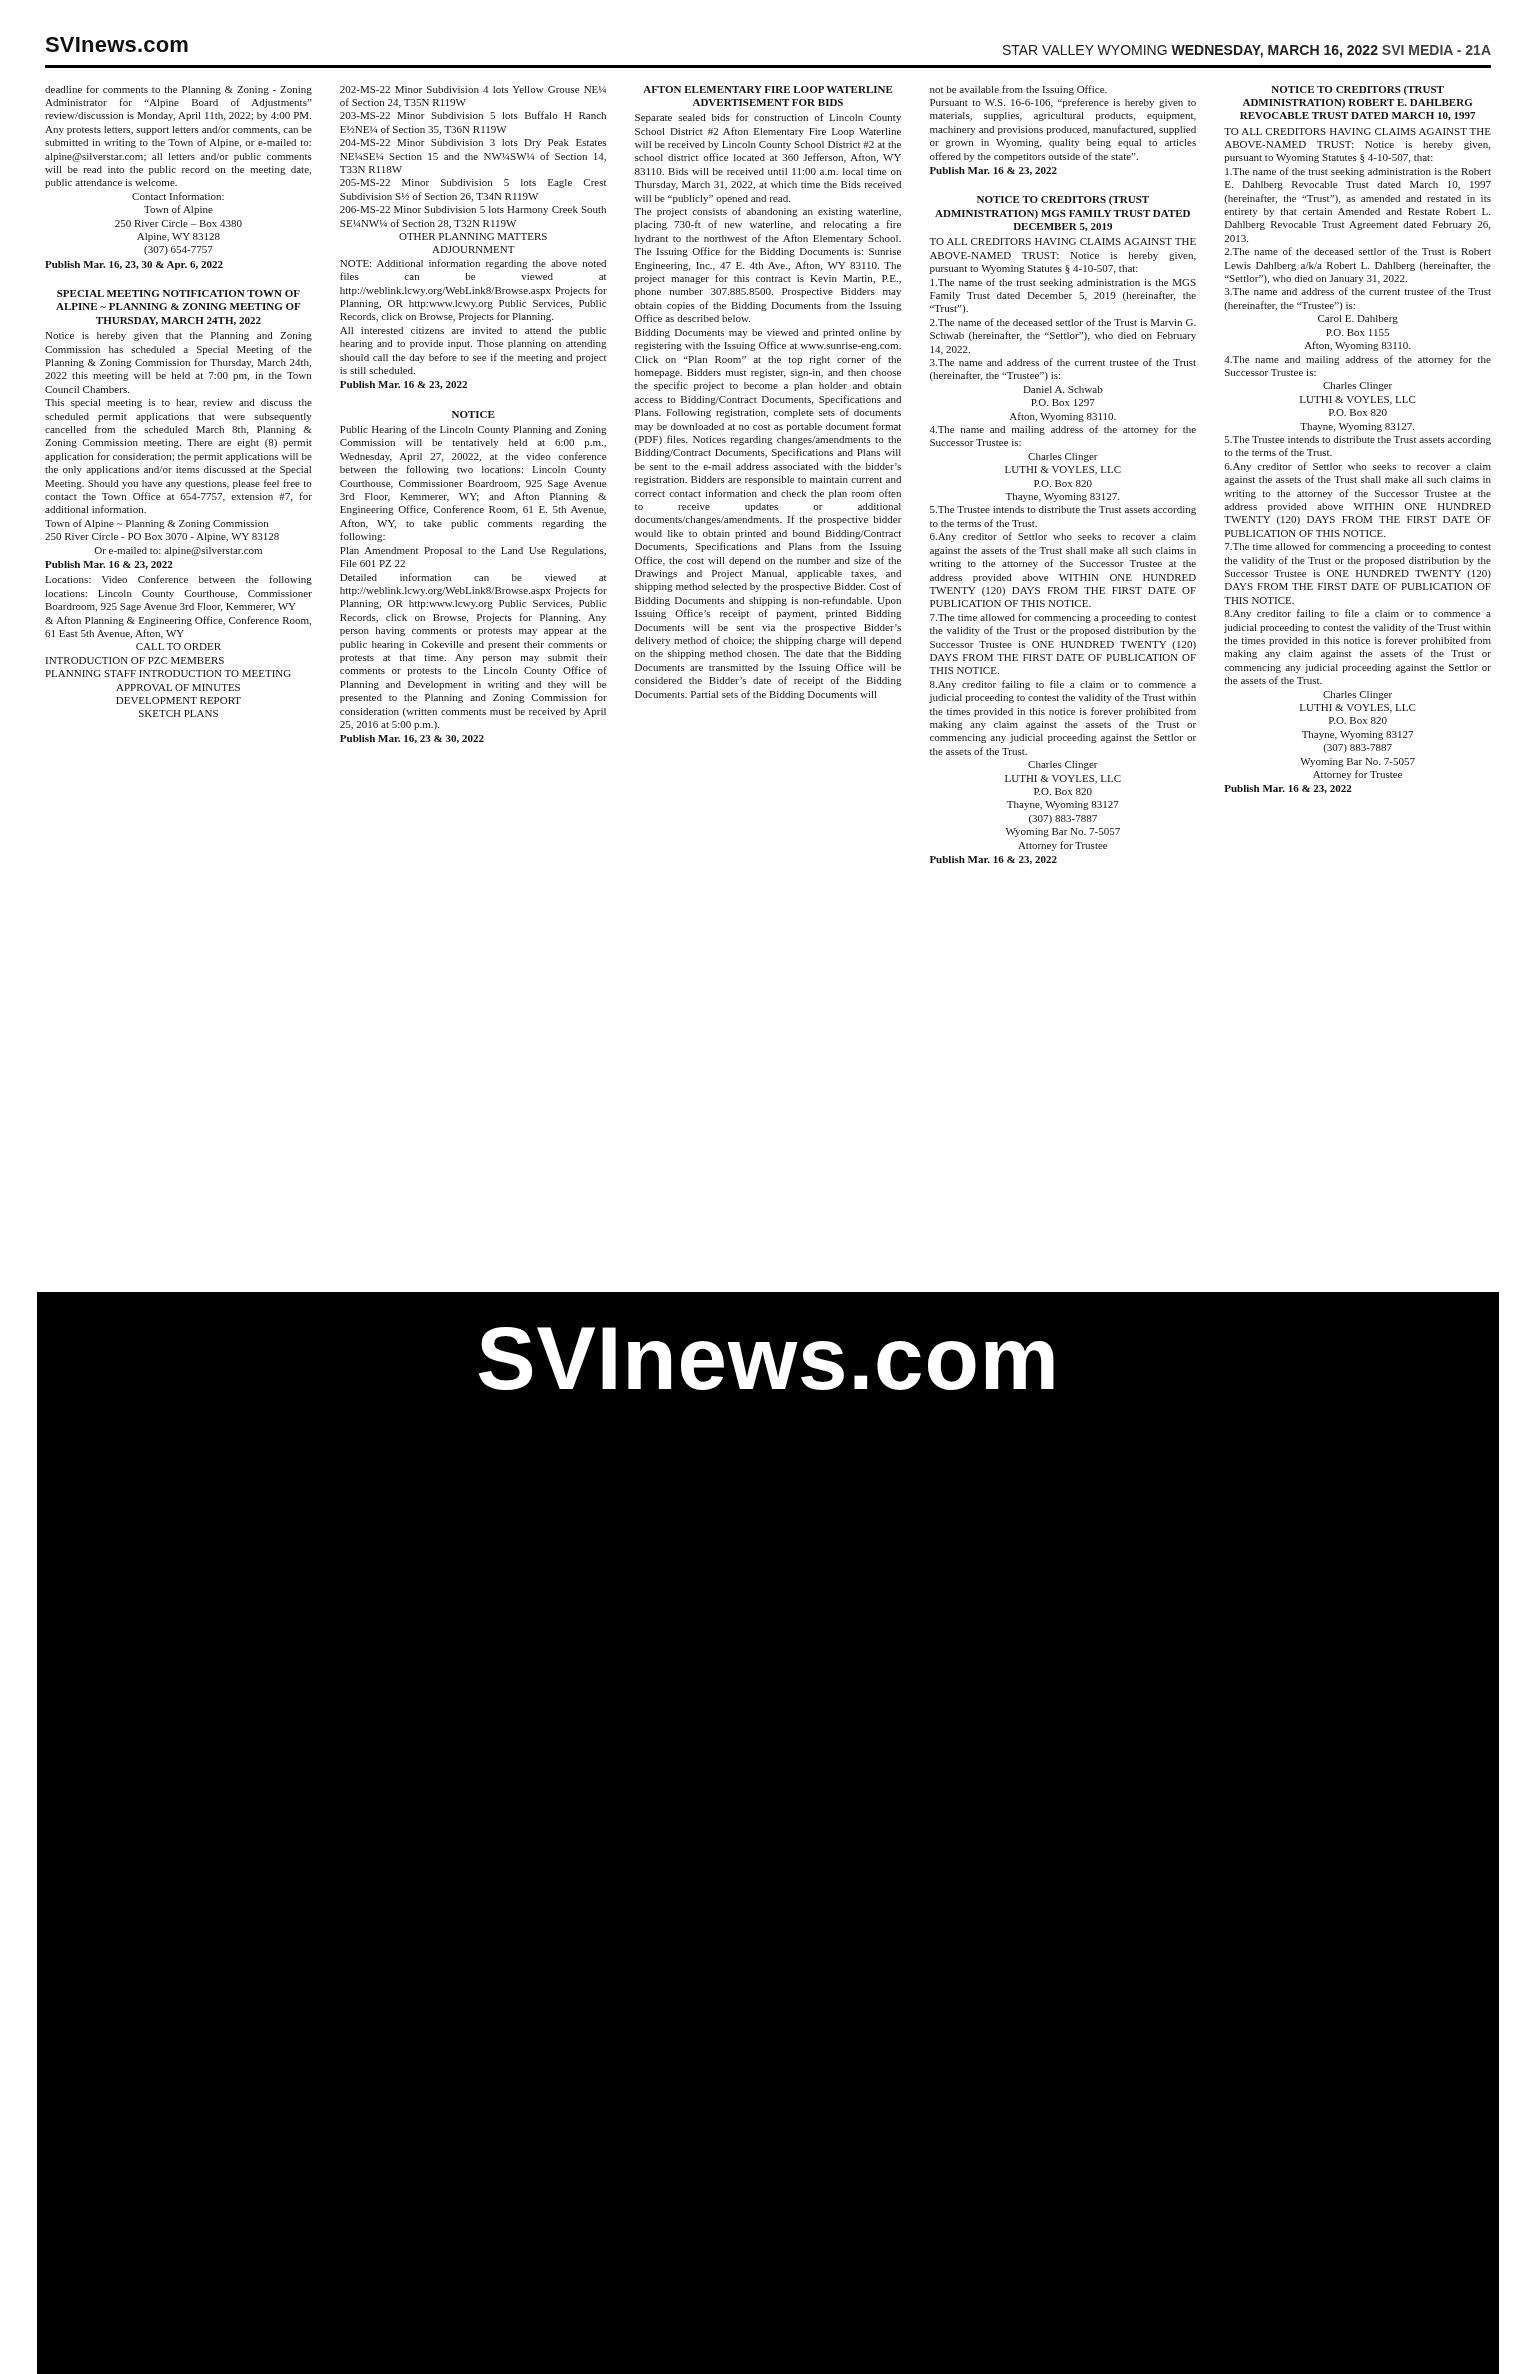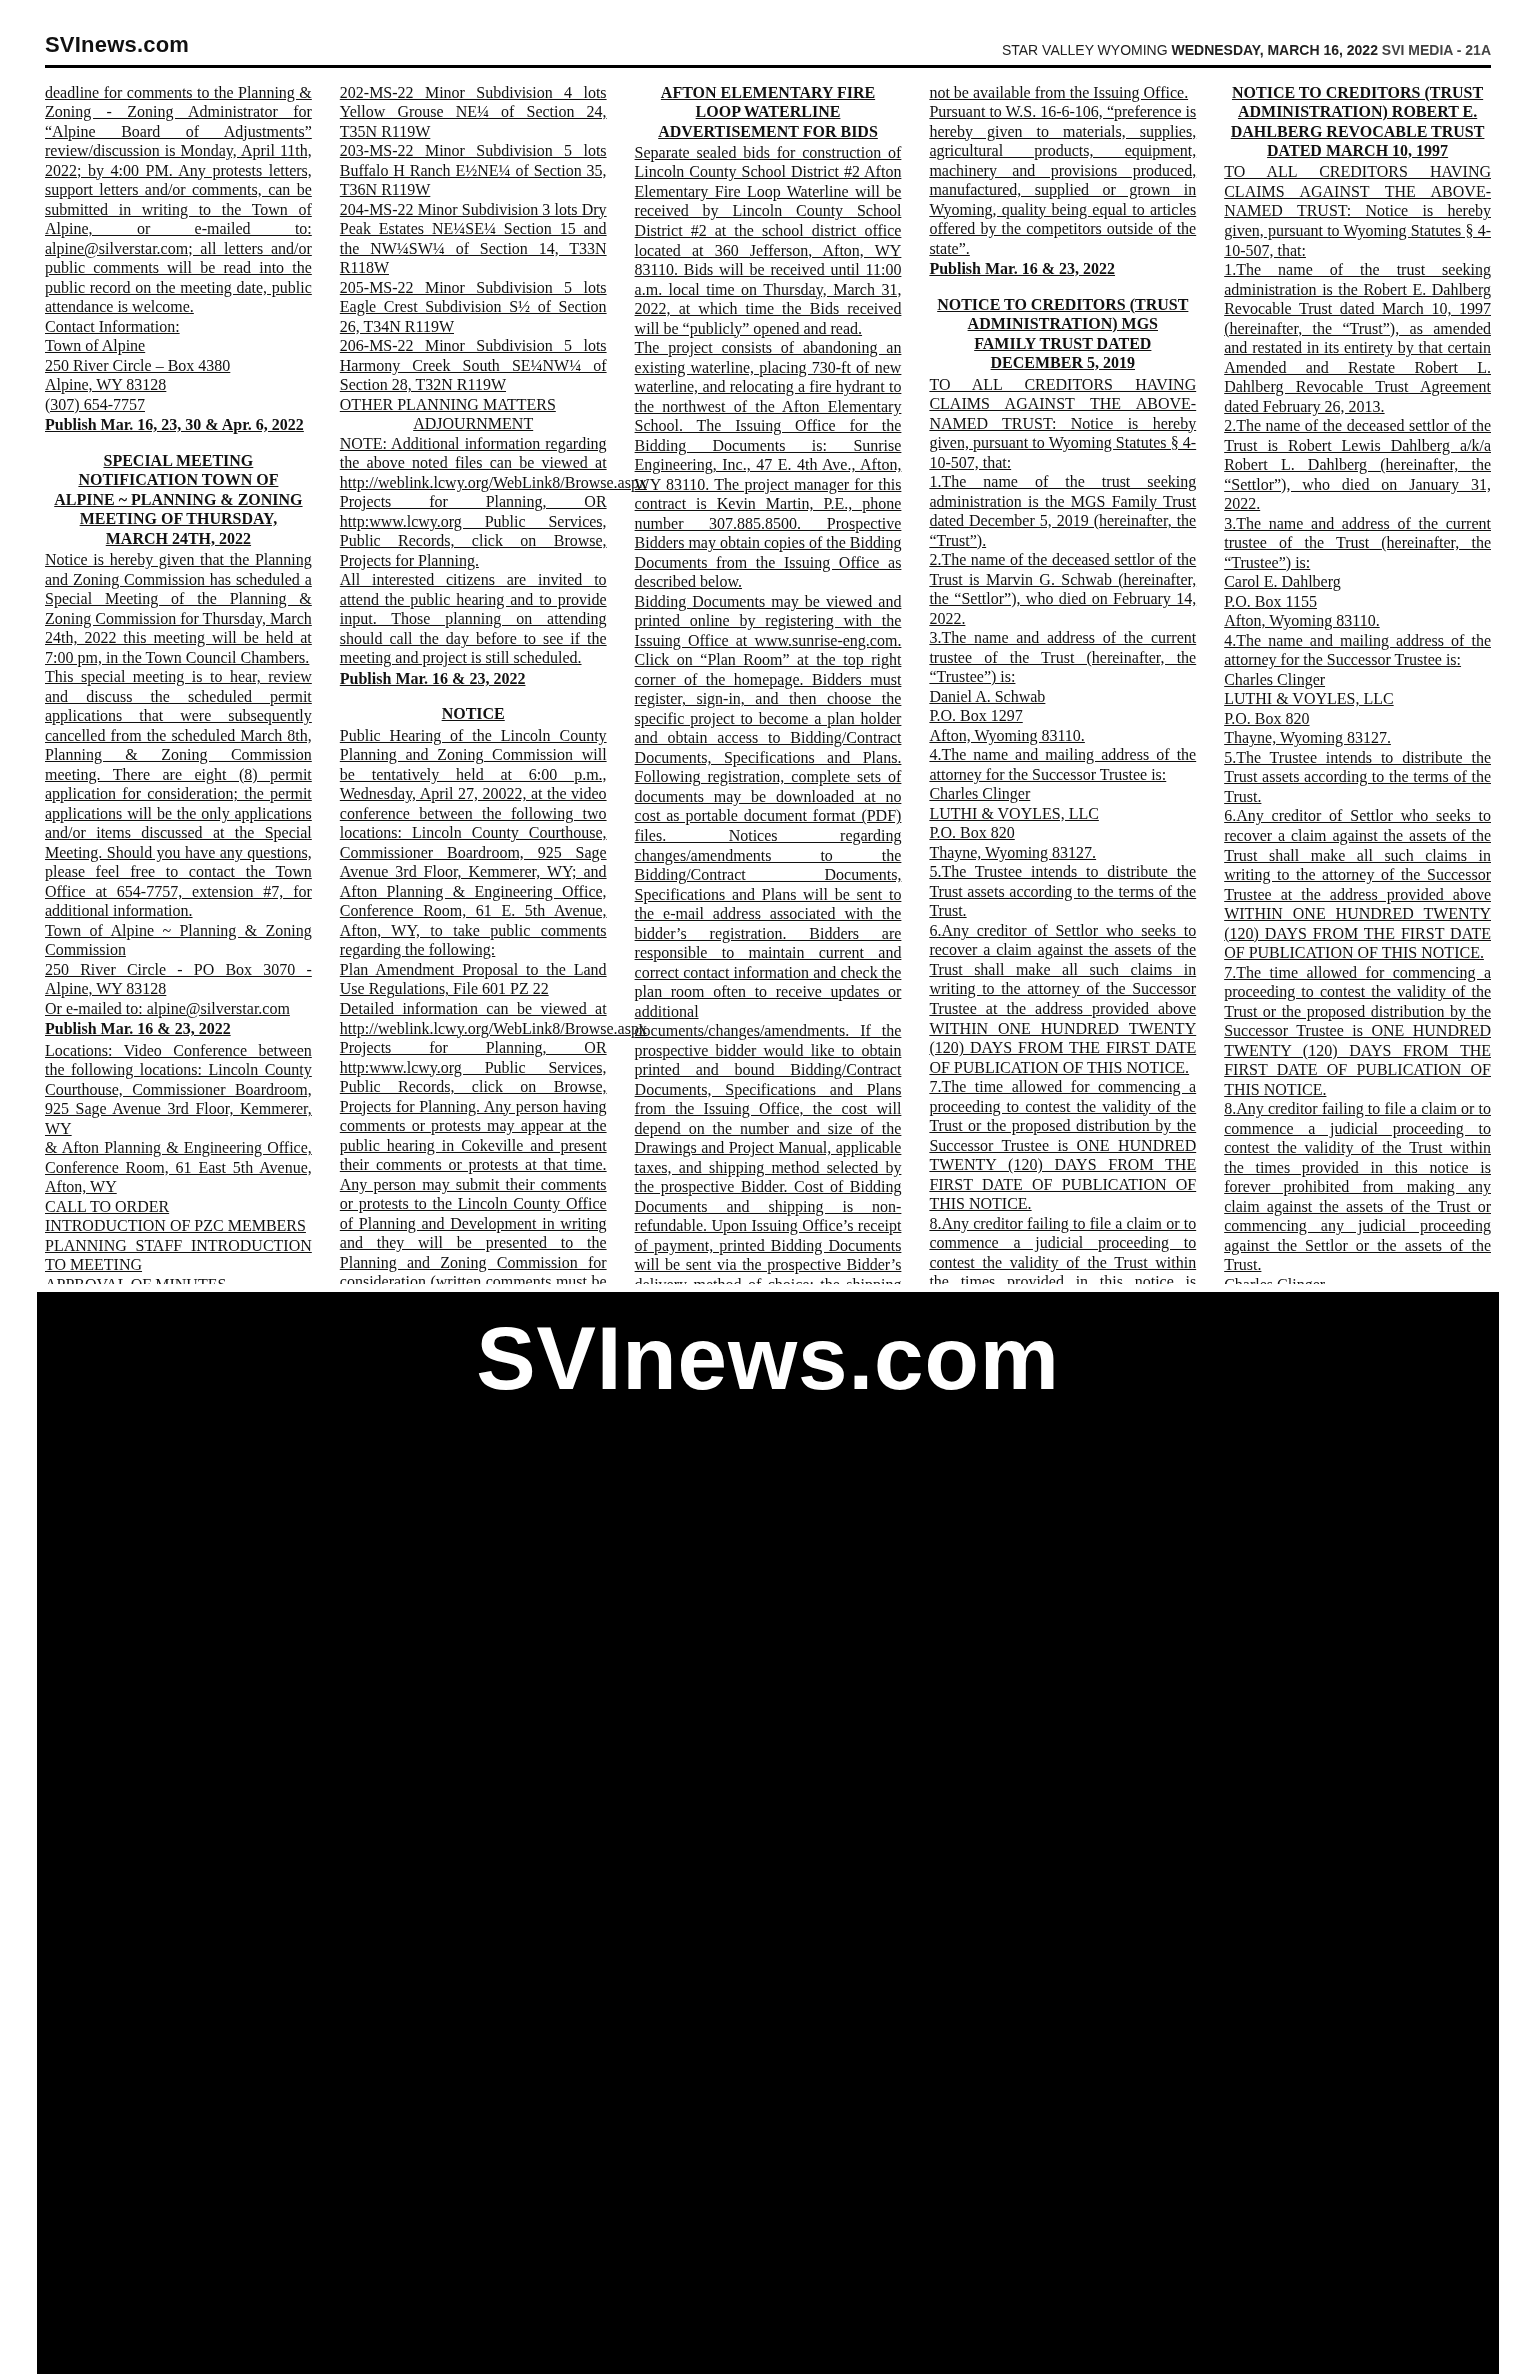--- a/index.html
+++ b/index.html
@@ -26,26 +26,25 @@
   .folio .date{font-weight:700;}
   .folio .ed{font-weight:700;color:#444;}
   
   .columns{
     display:flex;gap:28px;
     padding:15px 45px 0 45px;
     height:1201px;overflow:hidden;
   }
   .col{
     flex:1 1 0;min-width:0;
-    font-size:16px;line-height:1.22;
+    font-size:11px;line-height:1.22;
     text-align:justify;
-    text-decoration:underline;
   }
   .blk-p{text-align:justify;}
-  .blk-l{text-align:left;}
+  .blk-l{text-align:center;}
   .blk-c{text-align:center;}
   .blk-h{
     font-weight:700;text-align:center;
     margin:16px 5.6px 1.9px 5.6px;
   }
   .blk-h:first-child{margin-top:0;}
   .blk-pub{font-weight:700;text-align:left;margin:0.9px 0 1.9px 0;}
   
   .footer-banner{
     position:absolute;left:37px;right:37px;top:1292px;bottom:0;

